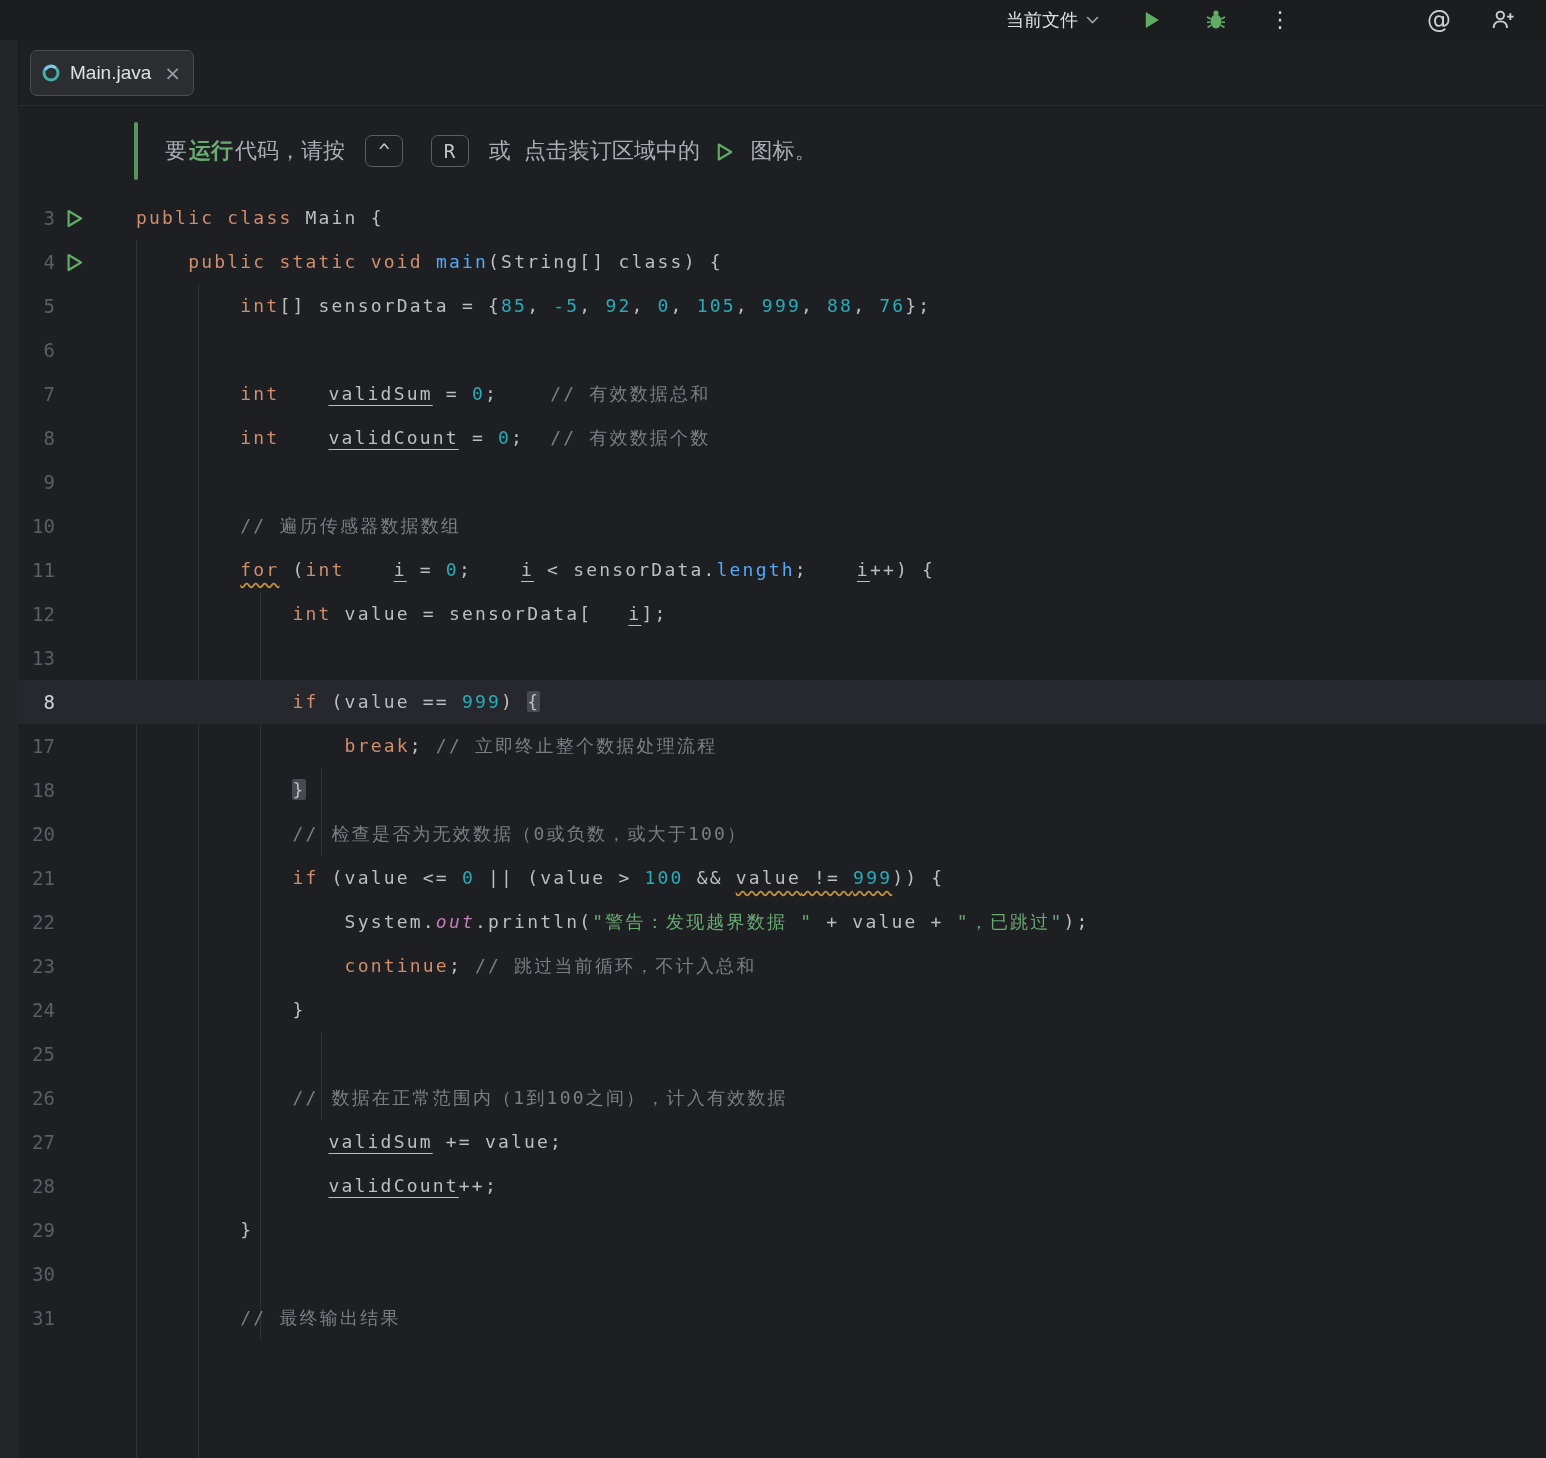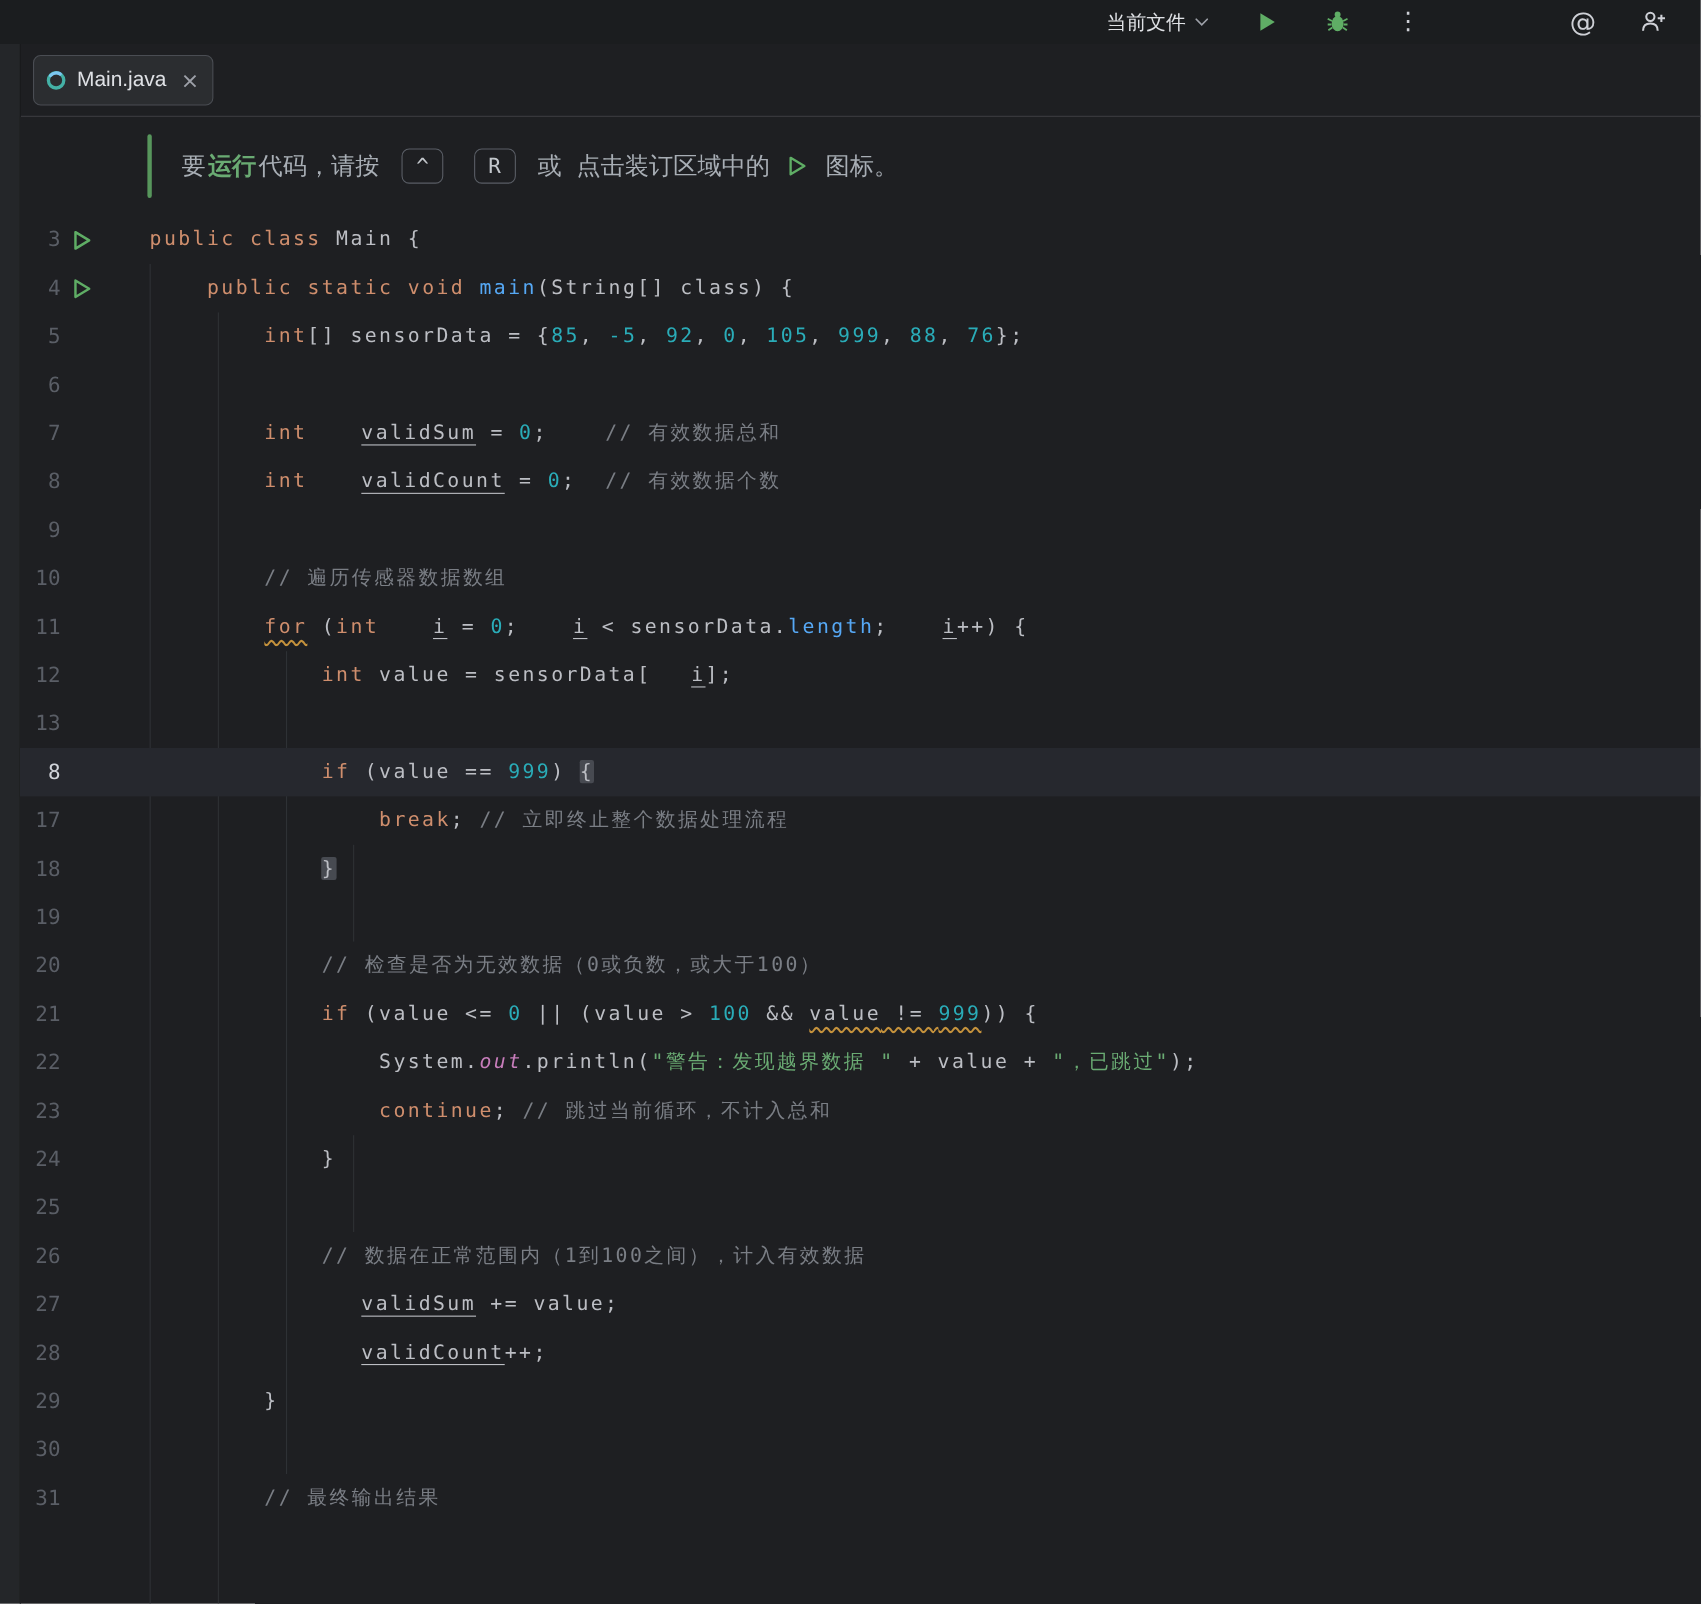--- a/index.html
+++ b/index.html
@@ -131,21 +131,20 @@
         <div class="line"><span class="ln">7</span><span class="gut"></span><span class="code"><span class="tk-pl">        </span><span class="tk-kw">int</span><span class="tk-pl"> </span><span class="tk-pl tk-u">validSum</span><span class="tk-pl"> = </span><span class="tk-num">0</span><span class="tk-pl">;    </span><span class="tk-com">// 有效数据总和</span></span></div>
         <div class="line"><span class="ln">8</span><span class="gut"></span><span class="code"><span class="tk-pl">        </span><span class="tk-kw">int</span><span class="tk-pl"> </span><span class="tk-pl tk-u">validCount</span><span class="tk-pl"> = </span><span class="tk-num">0</span><span class="tk-pl">;  </span><span class="tk-com">// 有效数据个数</span></span></div>
         <div class="line"><span class="ln">9</span><span class="gut"></span><span class="code"></span></div>
         <div class="line"><span class="ln">10</span><span class="gut"></span><span class="code"><span class="tk-pl">        </span><span class="tk-com">// 遍历传感器数据数组</span></span></div>
         <div class="line"><span class="ln">11</span><span class="gut"></span><span class="code"><span class="tk-pl">        </span><span class="tk-kw tk-wavy">for</span><span class="tk-pl"> (</span><span class="tk-kw">int</span><span class="tk-pl"> </span><span class="tk-pl tk-u">i</span><span class="tk-pl"> = </span><span class="tk-num">0</span><span class="tk-pl">; </span><span class="tk-pl tk-u">i</span><span class="tk-pl"> &lt; sensorData.</span><span class="tk-fn">length</span><span class="tk-pl">; </span><span class="tk-pl tk-u">i</span><span class="tk-pl">++) {</span></span></div>
         <div class="line"><span class="ln">12</span><span class="gut"></span><span class="code"><span class="tk-pl">            </span><span class="tk-kw">int</span><span class="tk-pl"> value = sensorData[</span><span class="tk-pl tk-u">i</span><span class="tk-pl">];</span></span></div>
         <div class="line"><span class="ln">13</span><span class="gut"></span><span class="code"></span></div>
         <div class="line current"><span class="ln">8</span><span class="gut"></span><span class="code"><span class="tk-pl">            </span><span class="tk-kw">if</span><span class="tk-pl"> (value == </span><span class="tk-num">999</span><span class="tk-pl">) </span><span class="tk-pl tk-brace">{</span></span></div>
         <div class="line"><span class="ln">17</span><span class="gut"></span><span class="code"><span class="tk-pl">                </span><span class="tk-kw">break</span><span class="tk-pl">; </span><span class="tk-com">// 立即终止整个数据处理流程</span></span></div>
         <div class="line"><span class="ln">18</span><span class="gut"></span><span class="code"><span class="tk-pl">            </span><span class="tk-pl tk-brace">}</span></span></div>
-        <div class="line"><span class="ln">19</span><span class="gut"></span><span class="code"></span></div>
         <div class="line"><span class="ln">20</span><span class="gut"></span><span class="code"><span class="tk-pl">            </span><span class="tk-com">// 检查是否为无效数据（0或负数，或大于100）</span></span></div>
         <div class="line"><span class="ln">21</span><span class="gut"></span><span class="code"><span class="tk-pl">            </span><span class="tk-kw">if</span><span class="tk-pl"> (value &lt;= </span><span class="tk-num">0</span><span class="tk-pl"> || (value &gt; </span><span class="tk-num">100</span><span class="tk-pl"> &amp;&amp; </span><span class="tk-pl tk-wavy">value</span><span class="tk-pl tk-wavy"> != </span><span class="tk-num tk-wavy">999</span><span class="tk-pl">)) {</span></span></div>
         <div class="line"><span class="ln">22</span><span class="gut"></span><span class="code"><span class="tk-pl">                </span><span class="tk-pl">System.</span><span class="tk-field">out</span><span class="tk-pl">.println(</span><span class="tk-str">"警告：发现越界数据 "</span><span class="tk-pl"> + value + </span><span class="tk-str">"，已跳过"</span><span class="tk-pl">);</span></span></div>
         <div class="line"><span class="ln">23</span><span class="gut"></span><span class="code"><span class="tk-pl">                </span><span class="tk-kw">continue</span><span class="tk-pl">; </span><span class="tk-com">// 跳过当前循环，不计入总和</span></span></div>
         <div class="line"><span class="ln">24</span><span class="gut"></span><span class="code"><span class="tk-pl">            </span><span class="tk-pl">}</span></span></div>
         <div class="line"><span class="ln">25</span><span class="gut"></span><span class="code"></span></div>
         <div class="line"><span class="ln">26</span><span class="gut"></span><span class="code"><span class="tk-pl">            </span><span class="tk-com">// 数据在正常范围内（1到100之间），计入有效数据</span></span></div>
         <div class="line"><span class="ln">27</span><span class="gut"></span><span class="code"><span class="tk-pl">            </span><span class="tk-pl tk-u">validSum</span><span class="tk-pl"> += value;</span></span></div>
         <div class="line"><span class="ln">28</span><span class="gut"></span><span class="code"><span class="tk-pl">            </span><span class="tk-pl tk-u">validCount</span><span class="tk-pl">++;</span></span></div>
         <div class="line"><span class="ln">29</span><span class="gut"></span><span class="code"><span class="tk-pl">        </span><span class="tk-pl">}</span></span></div>

